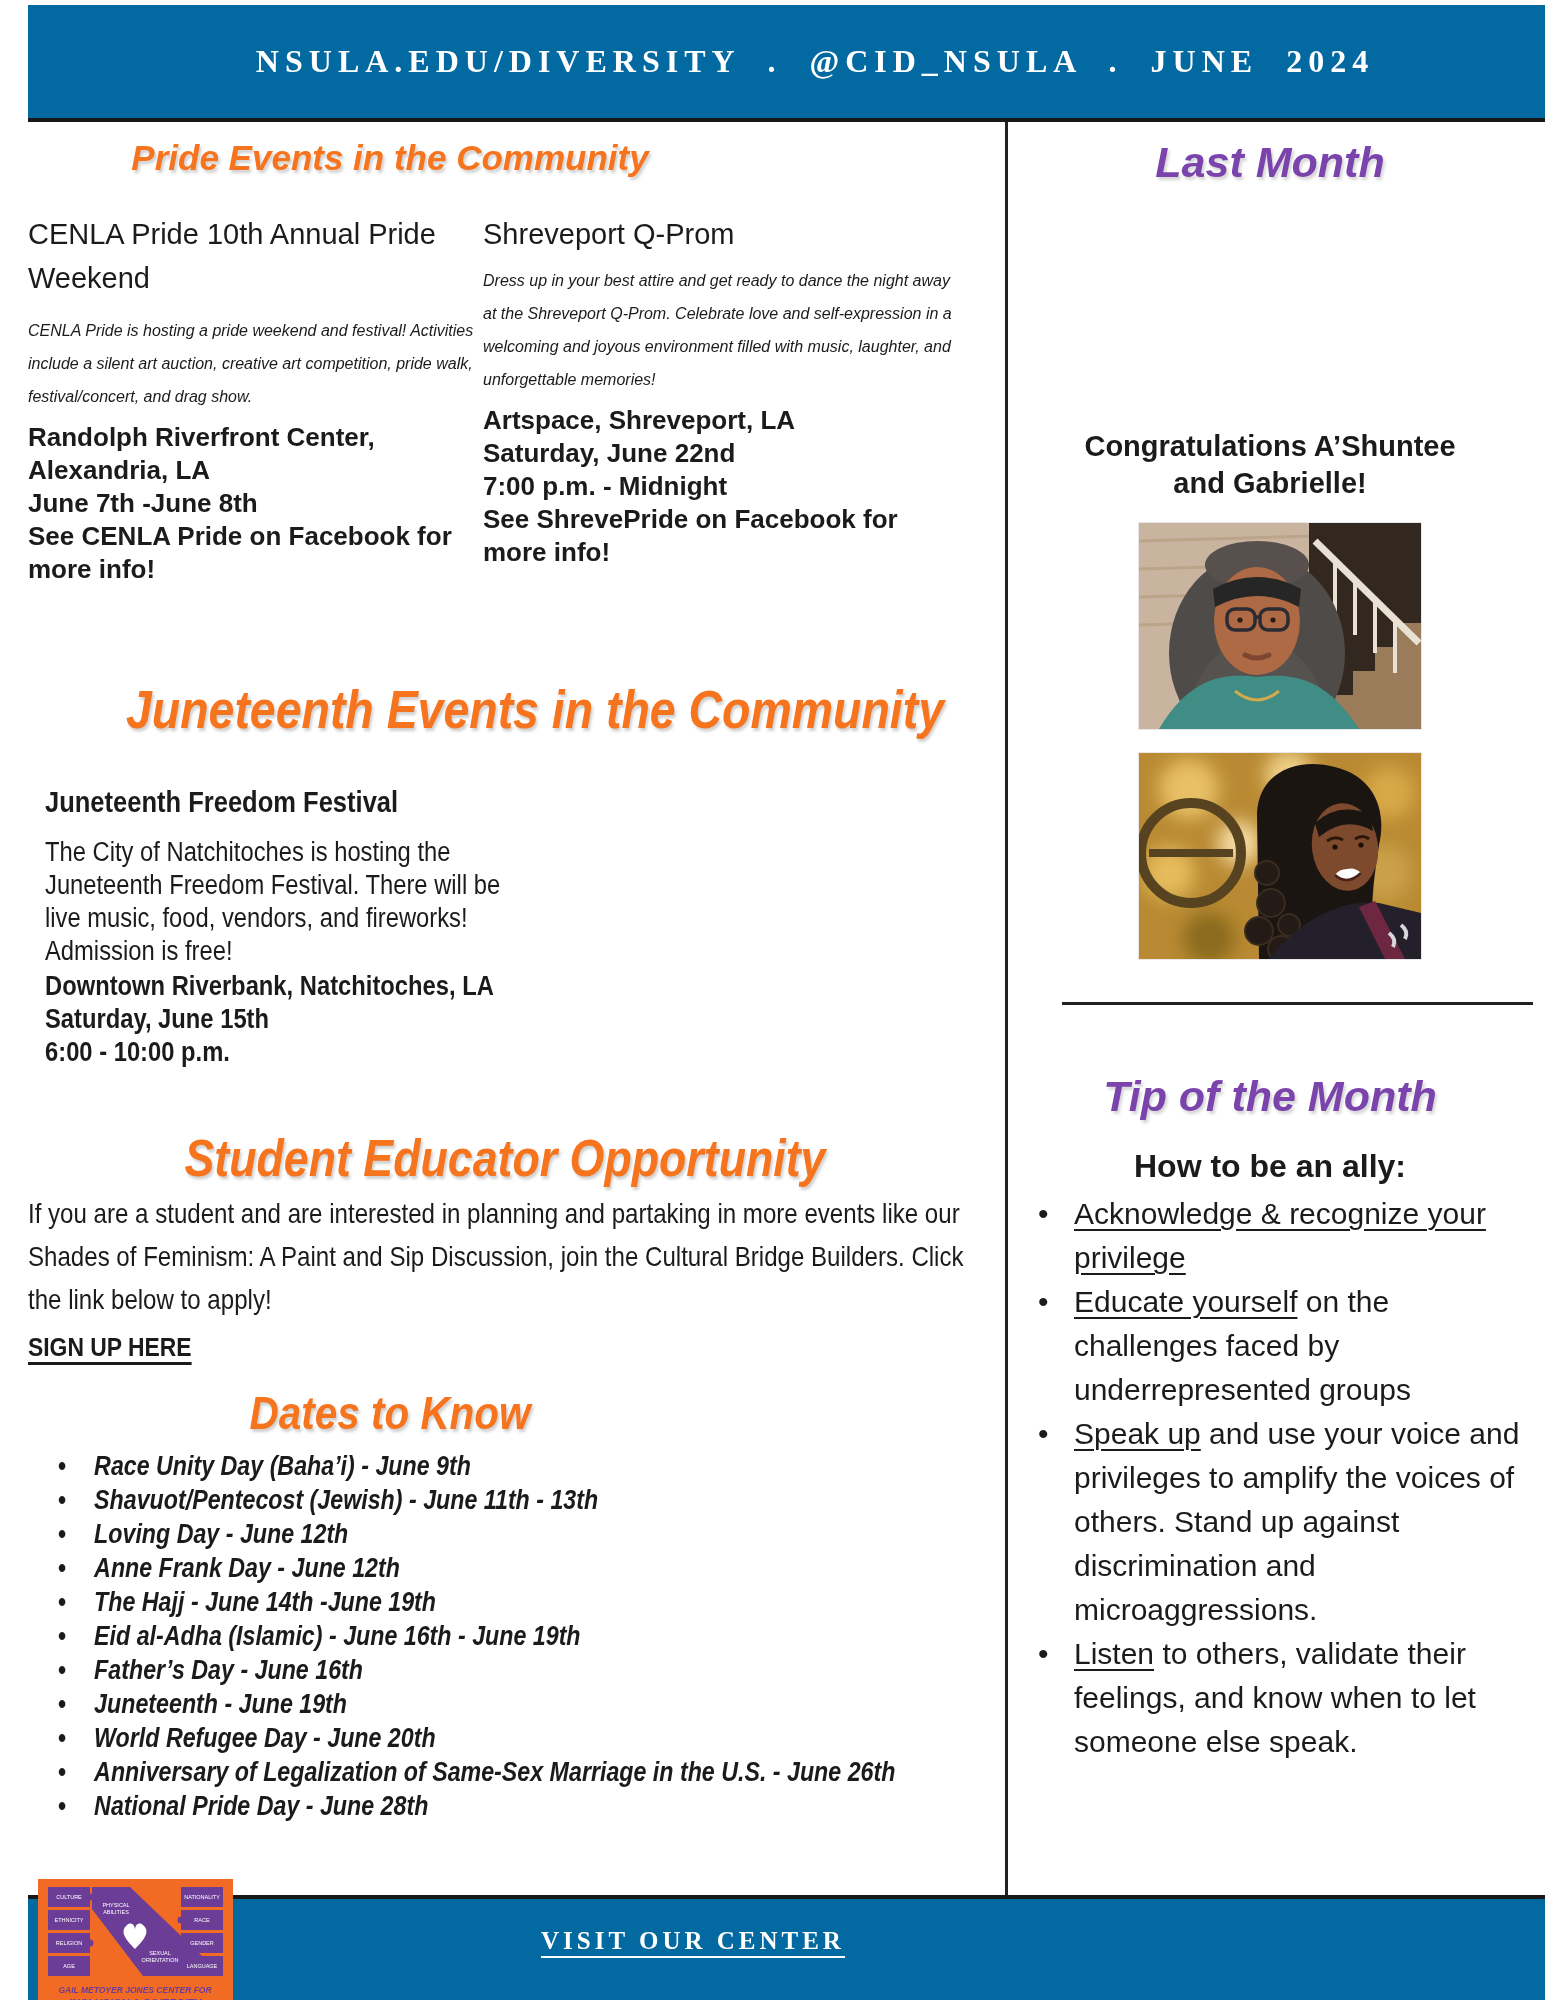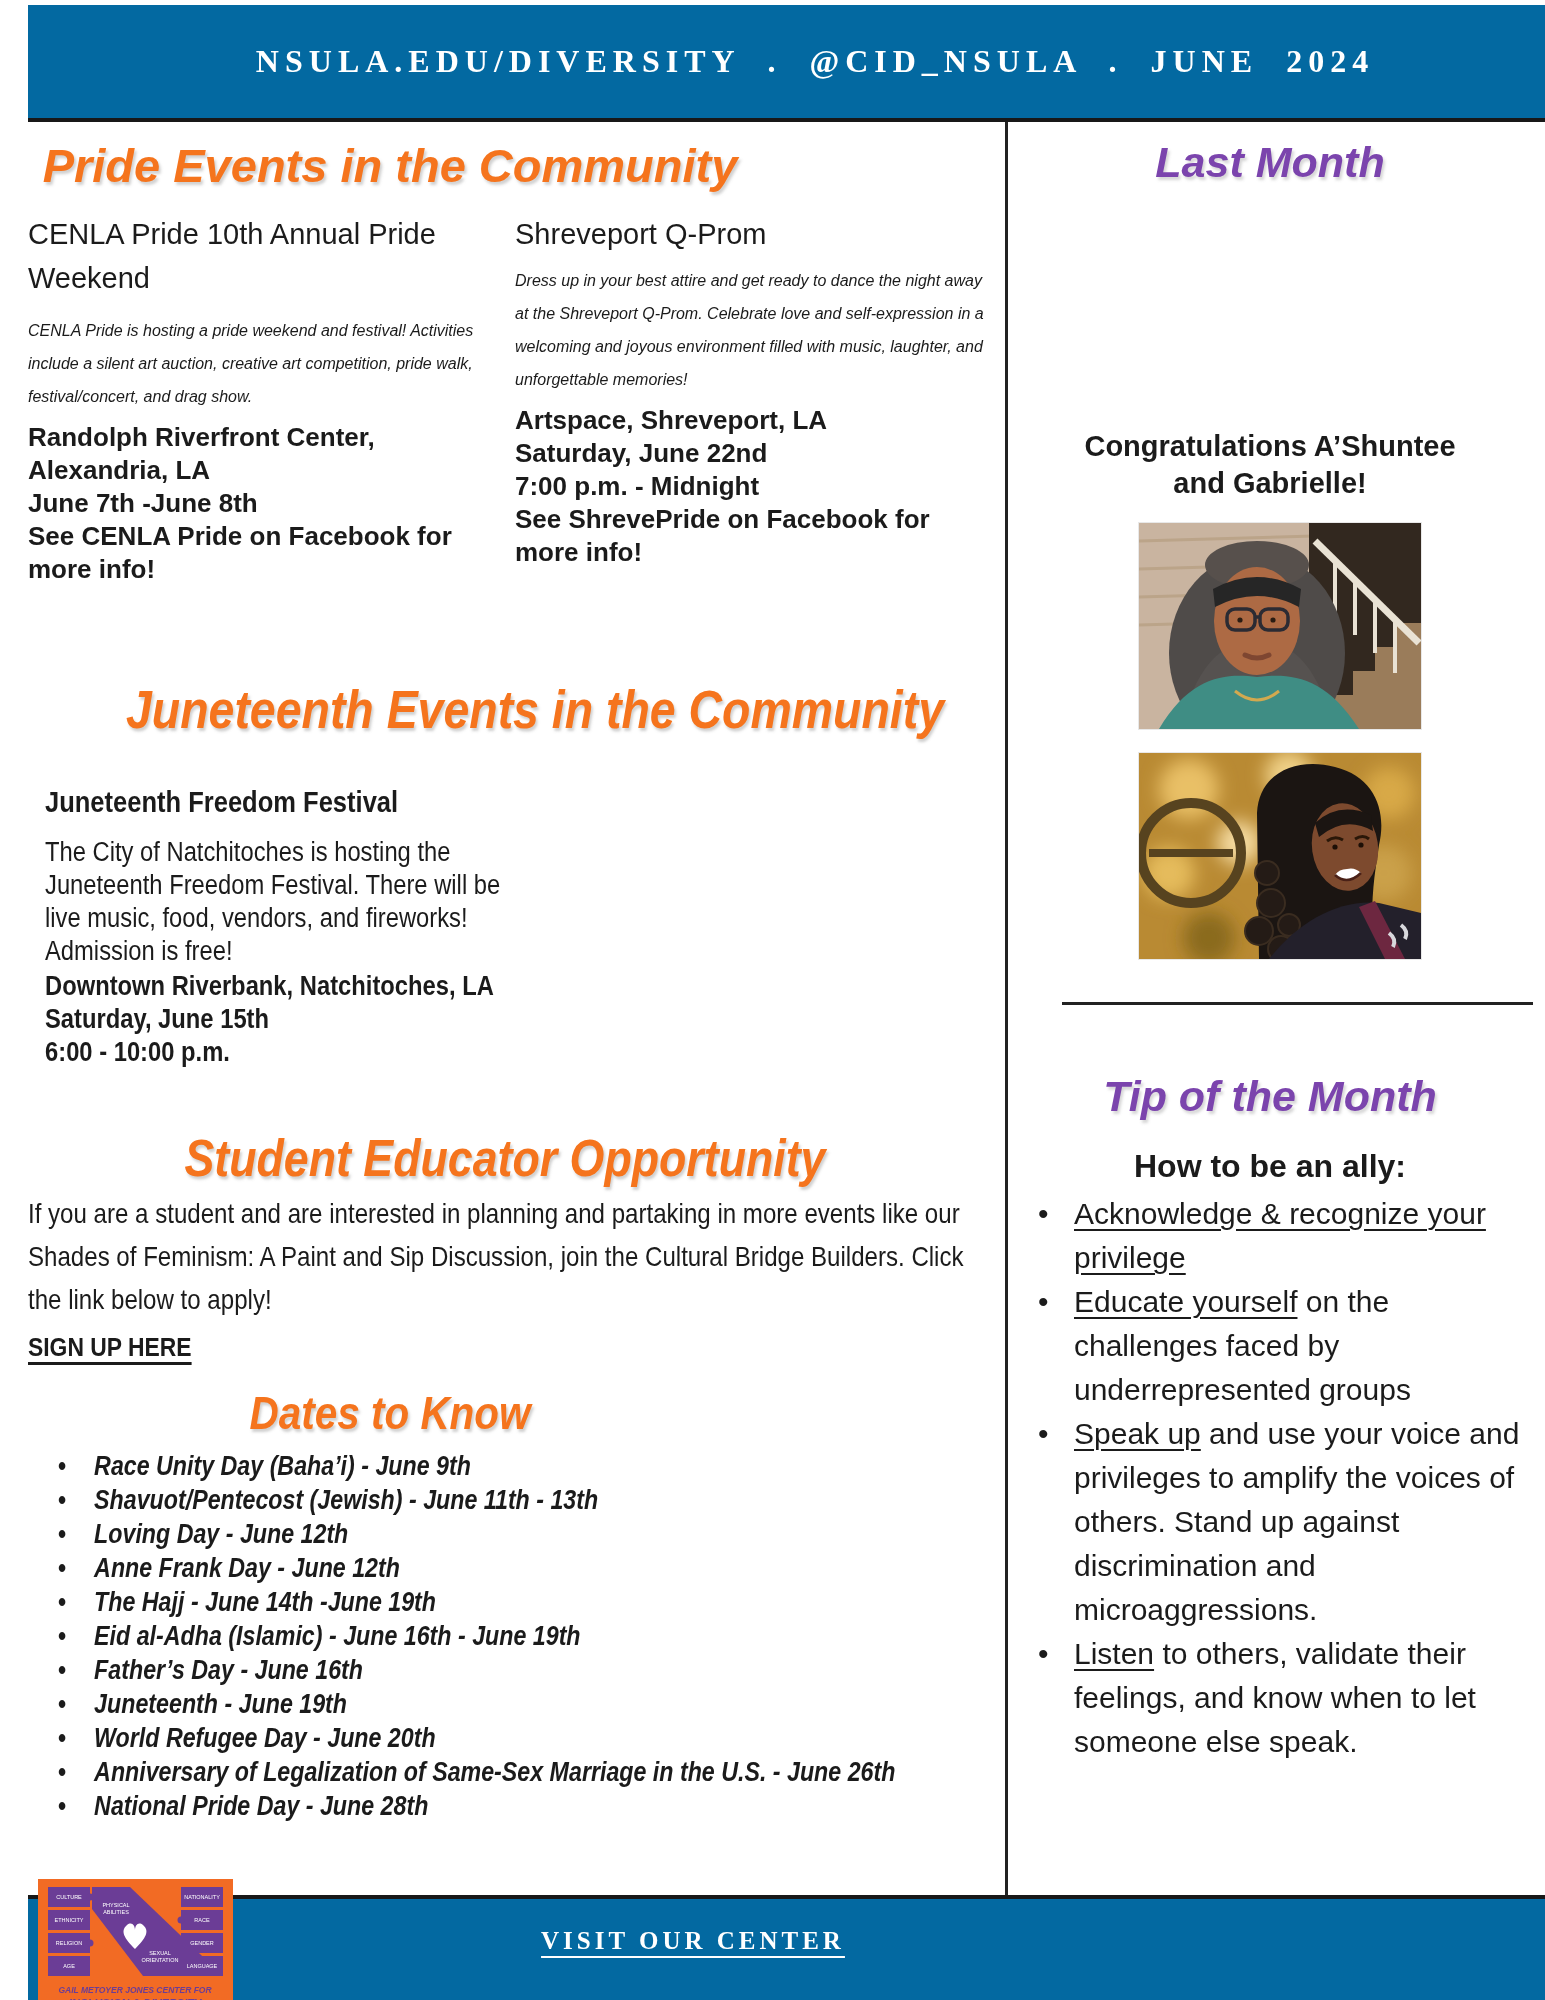--- a/index.html
+++ b/index.html
@@ -41,33 +41,33 @@
 
 <div id="page">
 
   <div class="abs band" id="header" style="left:28px;top:5px;width:1490px;height:113px;border-bottom:4px solid #181818;
               display:flex;align-items:center;justify-content:center;">
     <span class="banner-text">NSULA.EDU/DIVERSITY . @CID_NSULA . JUNE 2024</span>
   </div>
 
   <div class="abs divider" style="left:1005px;top:122px;width:3px;height:1773px;"></div>
 
-  <div class="abs h-orange" style="left:0;top:138px;width:780px;font-size:47px;">Pride Events in the Community</div>
+  <div class="abs h-orange" style="left:0;top:138px;width:780px;font-size:35px;">Pride Events in the Community</div>
 
   <div class="abs" id="colA" style="left:28px;top:212px;width:466px;">
     <div class="event-title">CENLA Pride 10th Annual Pride Weekend</div>
     <div class="event-body">CENLA Pride is hosting a pride weekend and festival! Activities include a silent art auction, creative art competition, pride walk, festival/concert, and drag show.</div>
     <div class="event-details">
       <div>Randolph Riverfront Center, Alexandria, LA</div>
       <div>June 7th -June 8th</div>
       <div>See CENLA Pride on Facebook for more info!</div>
     </div>
   </div>
 
-  <div class="abs" id="colB" style="left:515px;top:212px;width:470px;">
+  <div class="abs" id="colB" style="left:483px;top:212px;width:470px;">
     <div class="event-title" style="line-height:44px;">Shreveport Q-Prom</div>
     <div class="event-body" style="margin-top:8px;">Dress up in your best attire and get ready to dance the night away at the Shreveport Q-Prom. Celebrate love and self-expression in a welcoming and joyous environment filled with music, laughter, and unforgettable memories!</div>
     <div class="event-details" style="margin-top:8px;">
       <div>Artspace, Shreveport, LA</div>
       <div>Saturday, June 22nd</div>
       <div>7:00 p.m. - Midnight</div>
       <div>See ShrevePride on Facebook for more info!</div>
     </div>
   </div>
 

